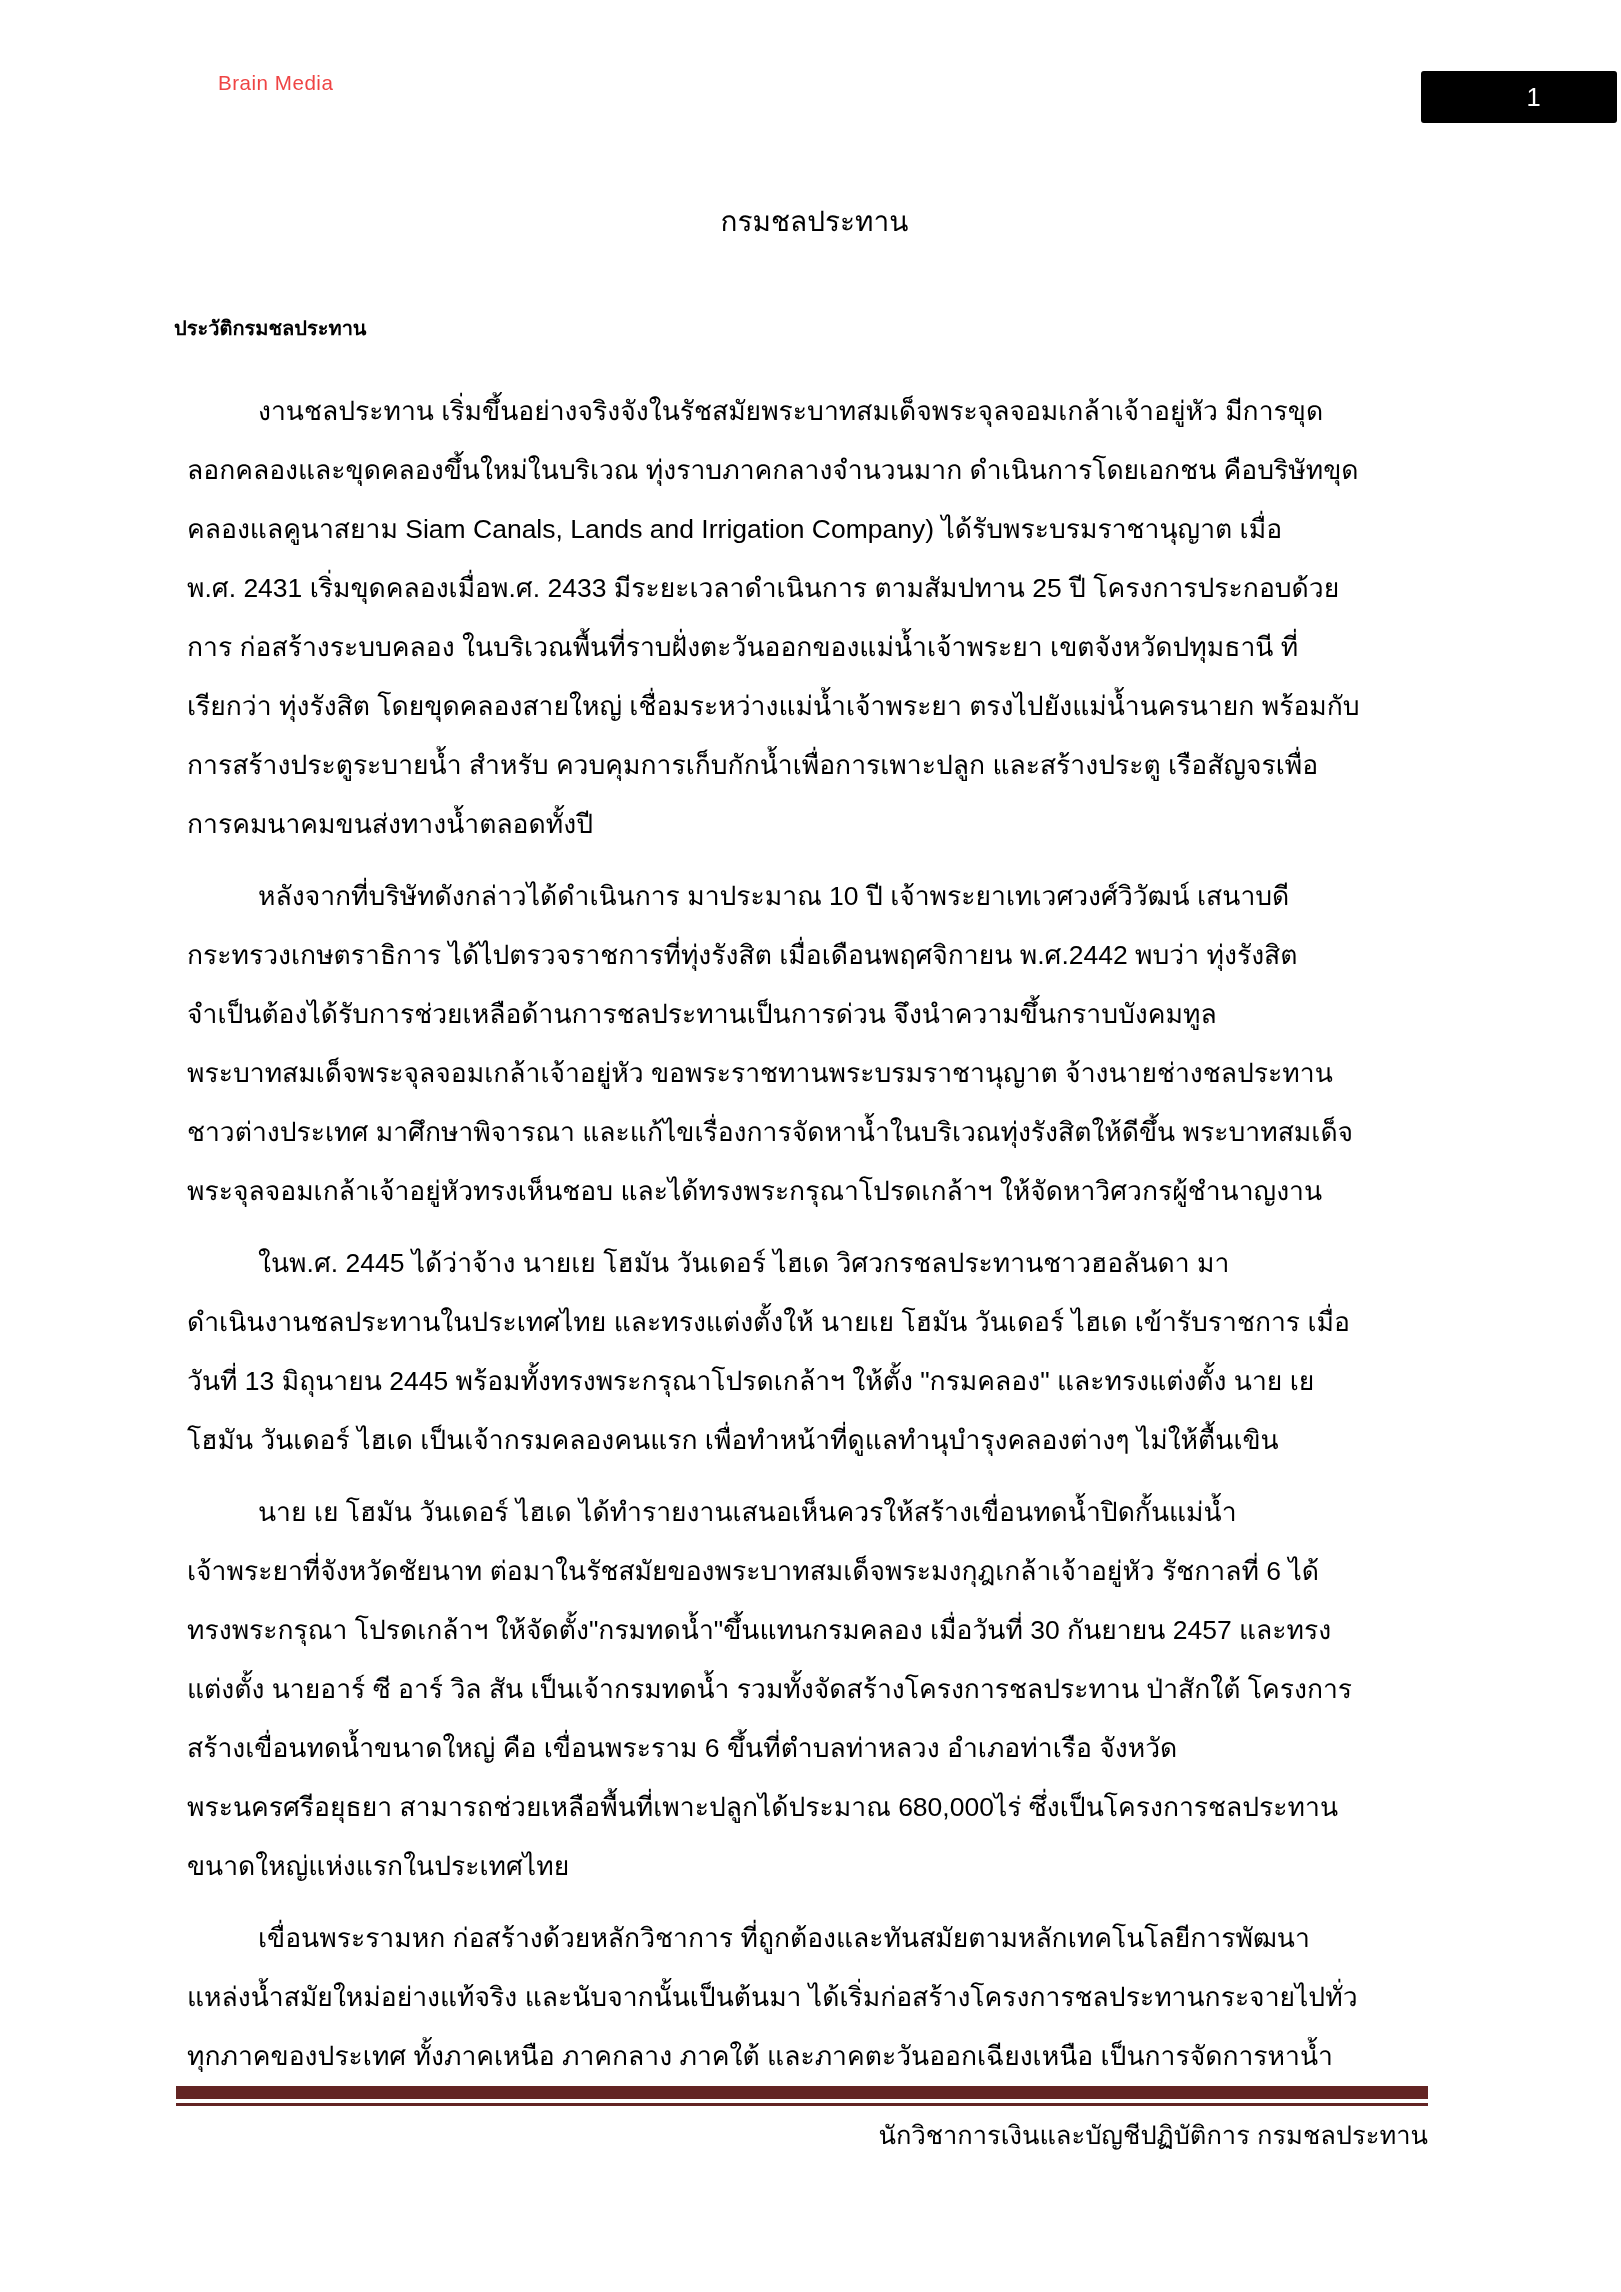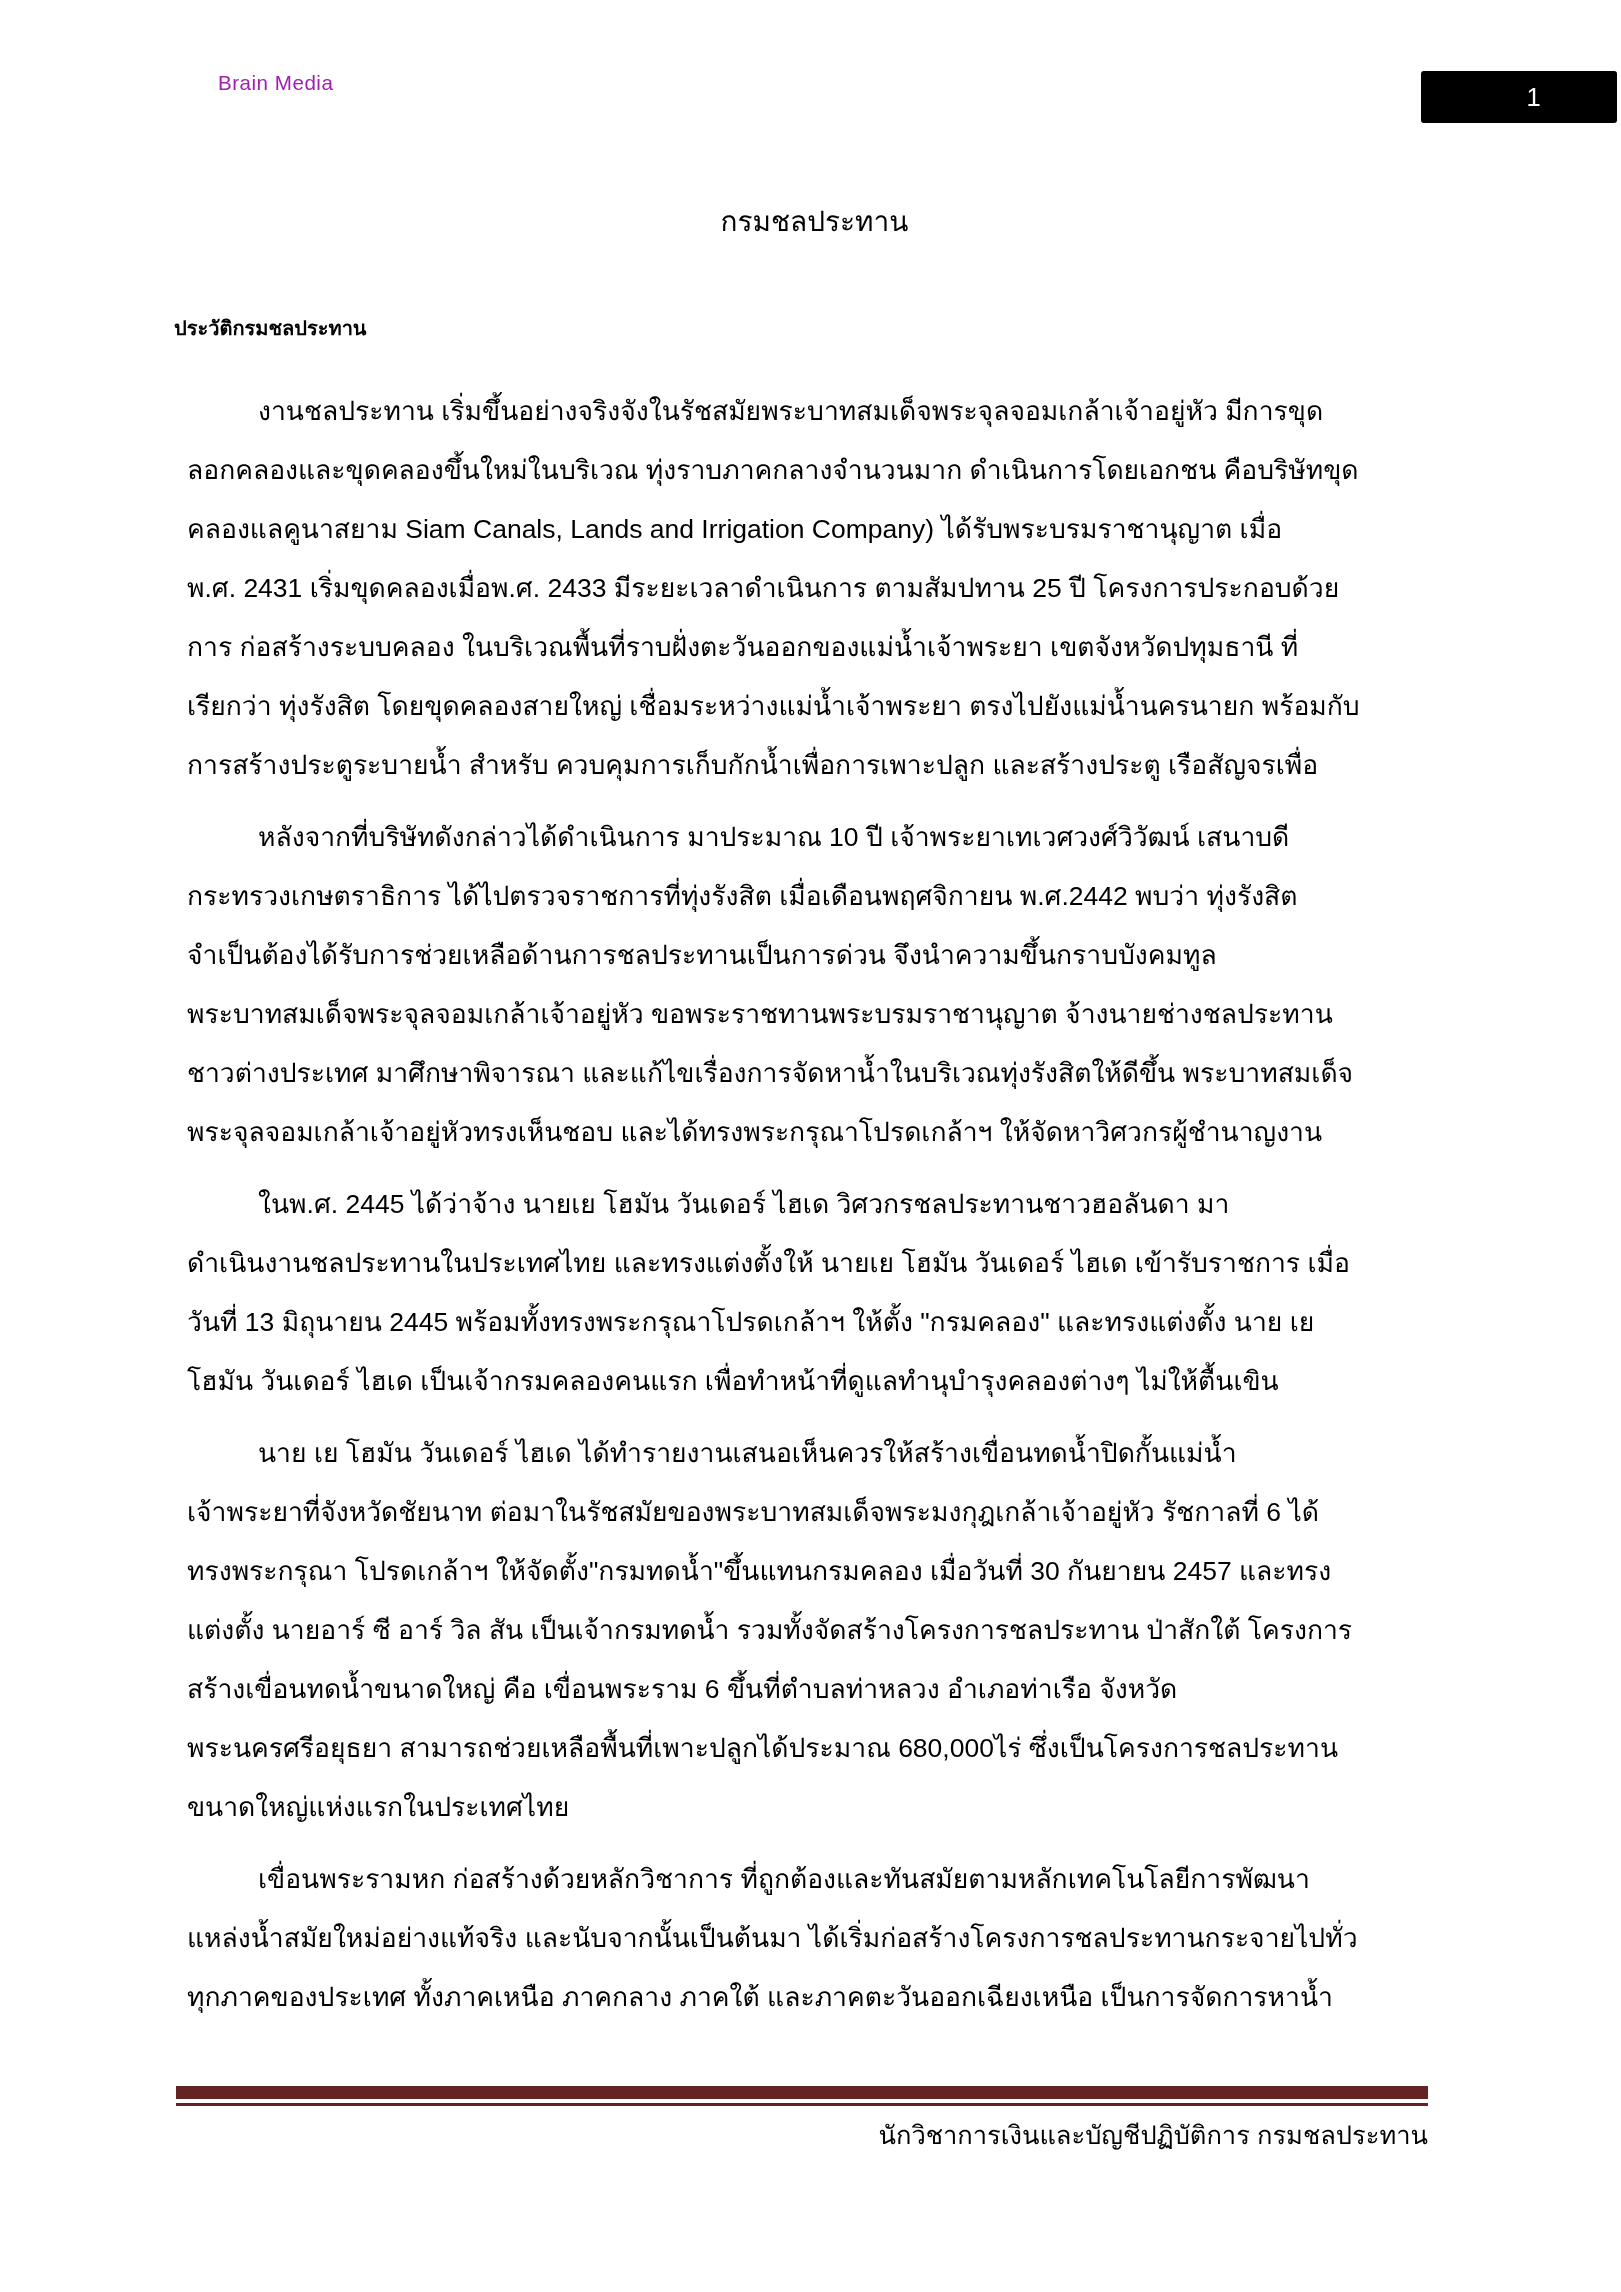--- a/index.html
+++ b/index.html
@@ -16,21 +16,21 @@
     overflow: hidden;
     color: #000000;
   }
 
   
   .brand {
     position: absolute;
     left: 218px;
     top: 71px;
     font-size: 20.6px;
-    color: #a21caf;
+    color: #ef4444;
     letter-spacing: 0.5px;
   }
   .page-number-box {
     position: absolute;
     left: 1421px;
     top: 71px;
     width: 196px;
     height: 52px;
     background: #000000;
     border-radius: 2.9px;
@@ -115,20 +115,21 @@
 
   <div class="body-text" id="body-text">
       <div class="para">
         <div class="line indent">งานชลประทาน เริ่มขึ้นอย่างจริงจังในรัชสมัยพระบาทสมเด็จพระจุลจอมเกล้าเจ้าอยู่หัว มีการขุด</div>
         <div class="line">ลอกคลองและขุดคลองขึ้นใหม่ในบริเวณ ทุ่งราบภาคกลางจำนวนมาก ดำเนินการโดยเอกชน คือบริษัทขุด</div>
         <div class="line">คลองแลคูนาสยาม Siam Canals, Lands and Irrigation Company) ได้รับพระบรมราชานุญาต เมื่อ</div>
         <div class="line">พ.ศ. 2431 เริ่มขุดคลองเมื่อพ.ศ. 2433 มีระยะเวลาดำเนินการ ตามสัมปทาน 25 ปี โครงการประกอบด้วย</div>
         <div class="line">การ ก่อสร้างระบบคลอง ในบริเวณพื้นที่ราบฝั่งตะวันออกของแม่น้ำเจ้าพระยา เขตจังหวัดปทุมธานี ที่</div>
         <div class="line">เรียกว่า ทุ่งรังสิต โดยขุดคลองสายใหญ่ เชื่อมระหว่างแม่น้ำเจ้าพระยา ตรงไปยังแม่น้ำนครนายก พร้อมกับ</div>
         <div class="line">การสร้างประตูระบายน้ำ สำหรับ ควบคุมการเก็บกักน้ำเพื่อการเพาะปลูก และสร้างประตู เรือสัญจรเพื่อ</div>
+        <div class="line">การคมนาคมขนส่งทางน้ำตลอดทั้งปี</div>
       </div>
       <div class="para">
         <div class="line indent">หลังจากที่บริษัทดังกล่าวได้ดำเนินการ มาประมาณ 10 ปี เจ้าพระยาเทเวศวงศ์วิวัฒน์ เสนาบดี</div>
         <div class="line">กระทรวงเกษตราธิการ ได้ไปตรวจราชการที่ทุ่งรังสิต เมื่อเดือนพฤศจิกายน พ.ศ.2442 พบว่า ทุ่งรังสิต</div>
         <div class="line">จำเป็นต้องได้รับการช่วยเหลือด้านการชลประทานเป็นการด่วน จึงนำความขึ้นกราบบังคมทูล</div>
         <div class="line">พระบาทสมเด็จพระจุลจอมเกล้าเจ้าอยู่หัว ขอพระราชทานพระบรมราชานุญาต จ้างนายช่างชลประทาน</div>
         <div class="line">ชาวต่างประเทศ มาศึกษาพิจารณา และแก้ไขเรื่องการจัดหาน้ำในบริเวณทุ่งรังสิตให้ดีขึ้น พระบาทสมเด็จ</div>
         <div class="line">พระจุลจอมเกล้าเจ้าอยู่หัวทรงเห็นชอบ และได้ทรงพระกรุณาโปรดเกล้าฯ ให้จัดหาวิศวกรผู้ชำนาญงาน</div>
       </div>
       <div class="para">

